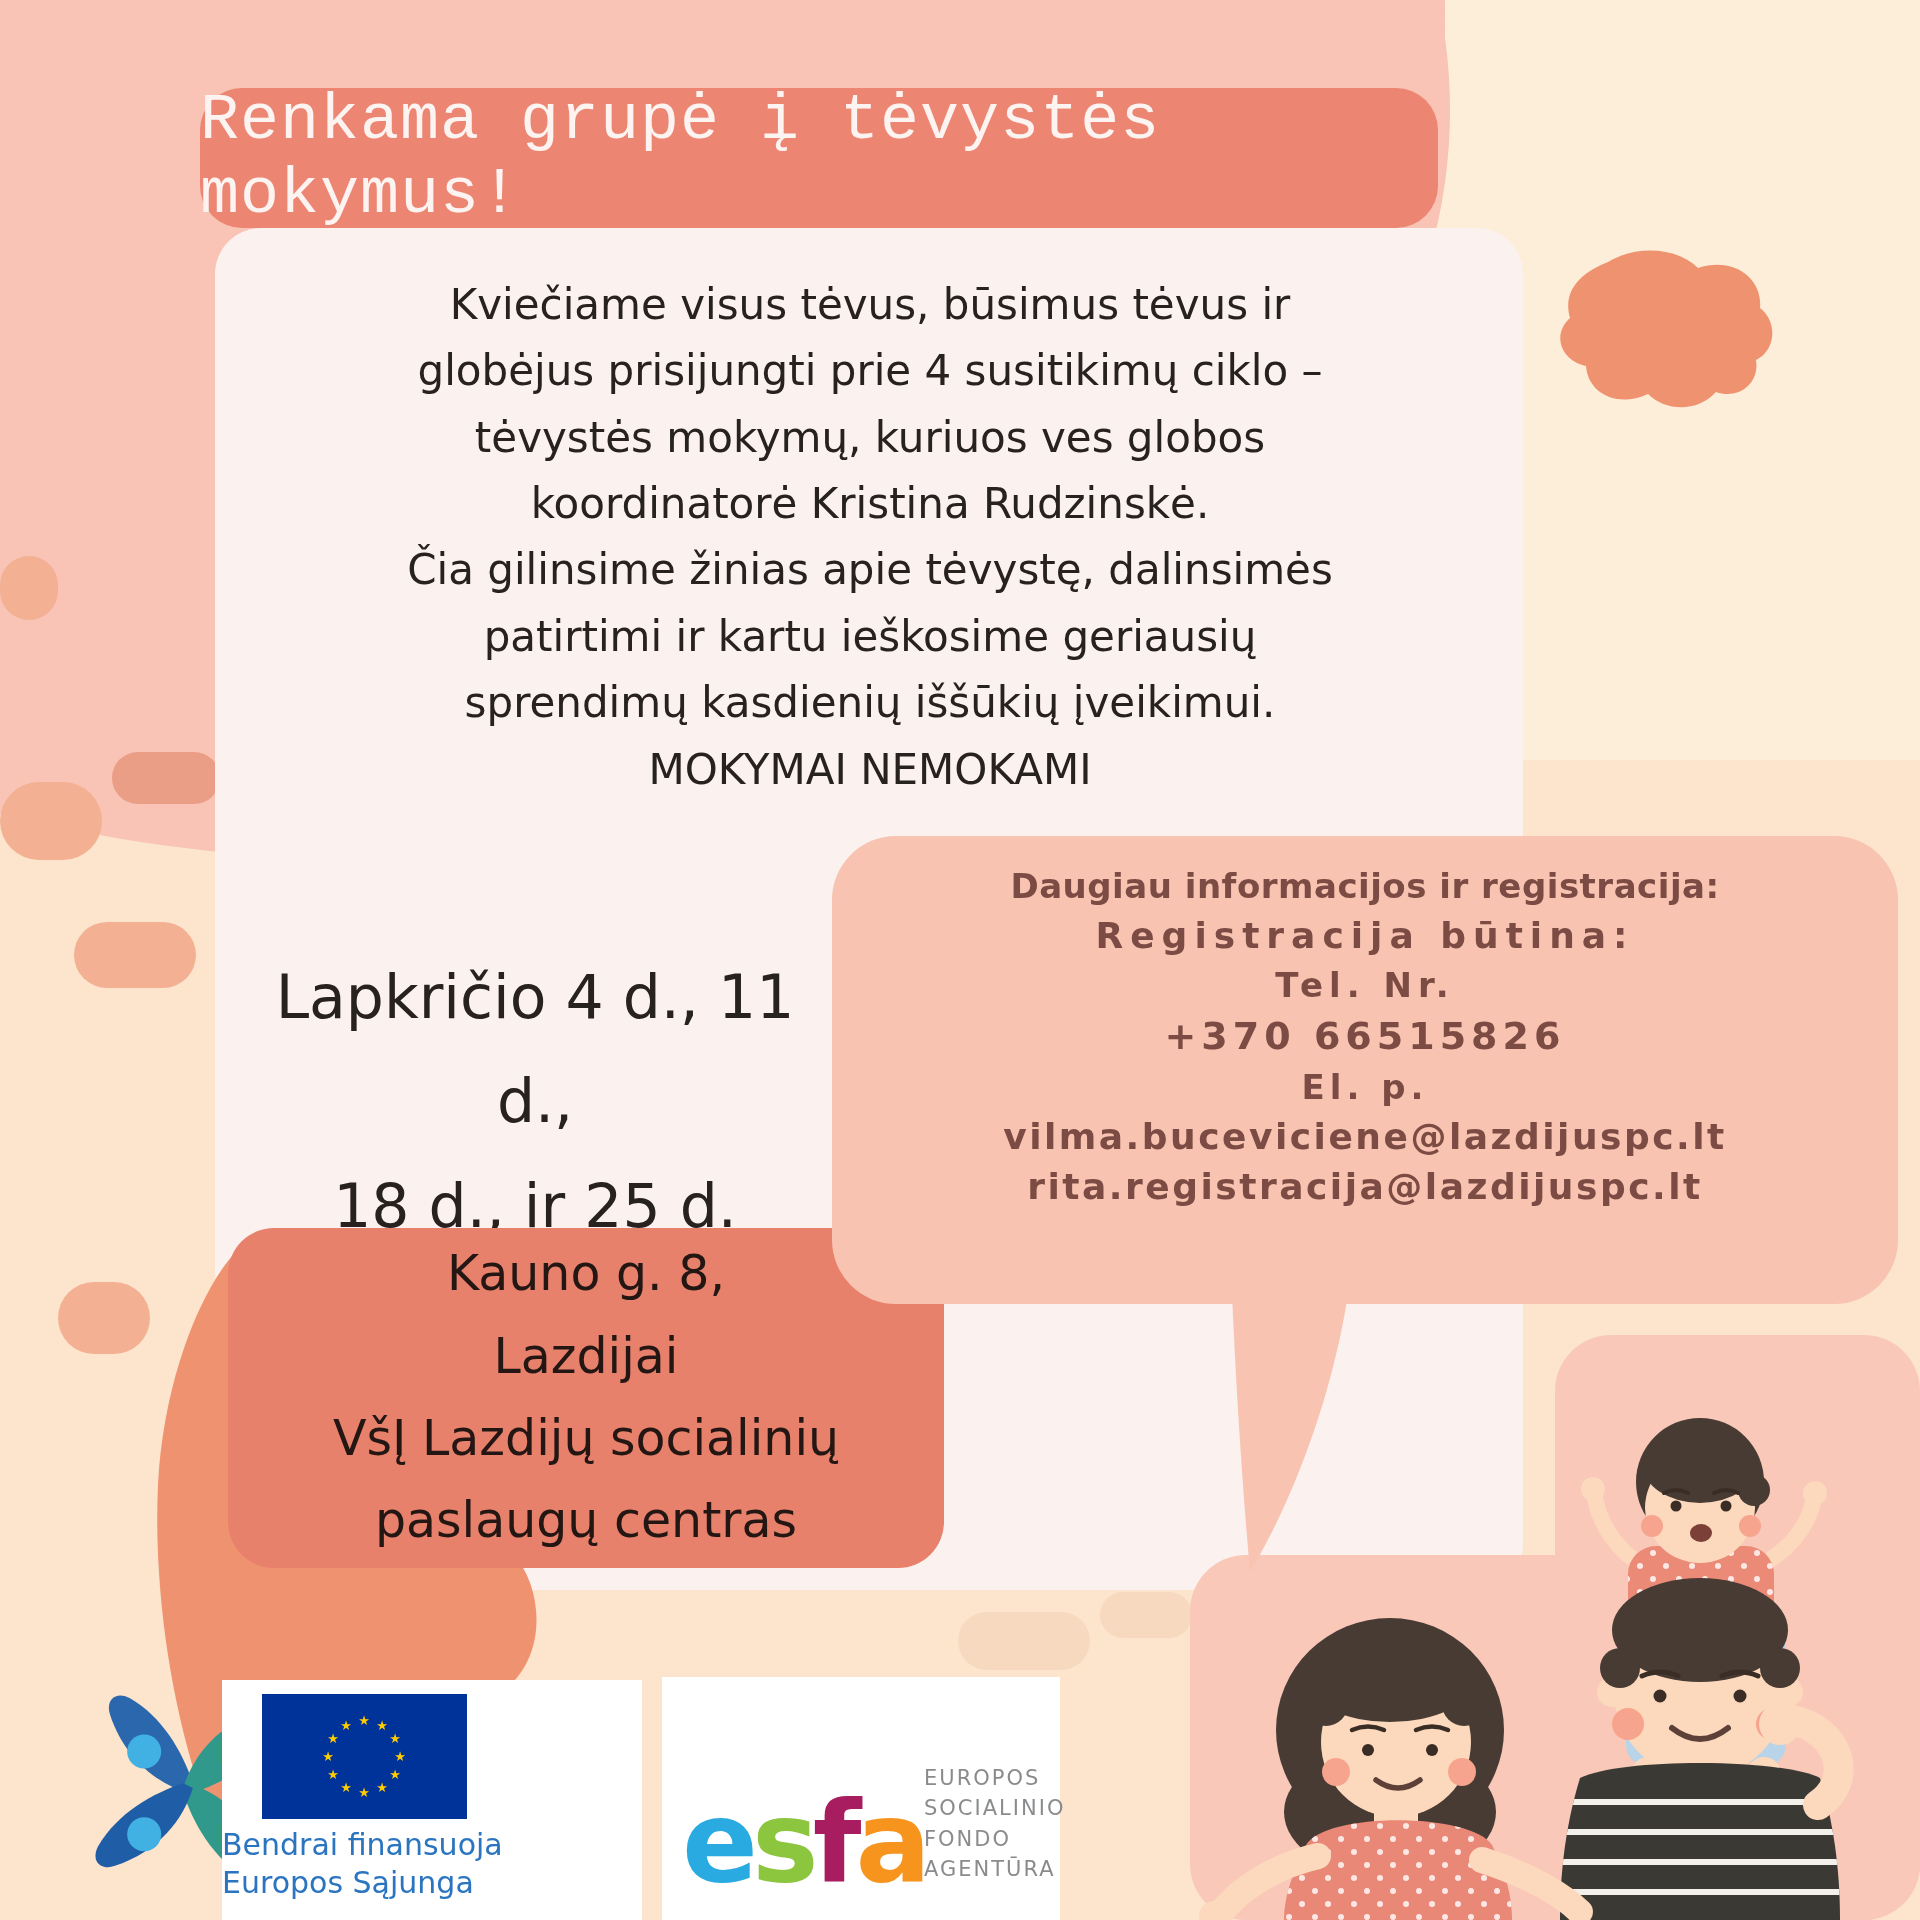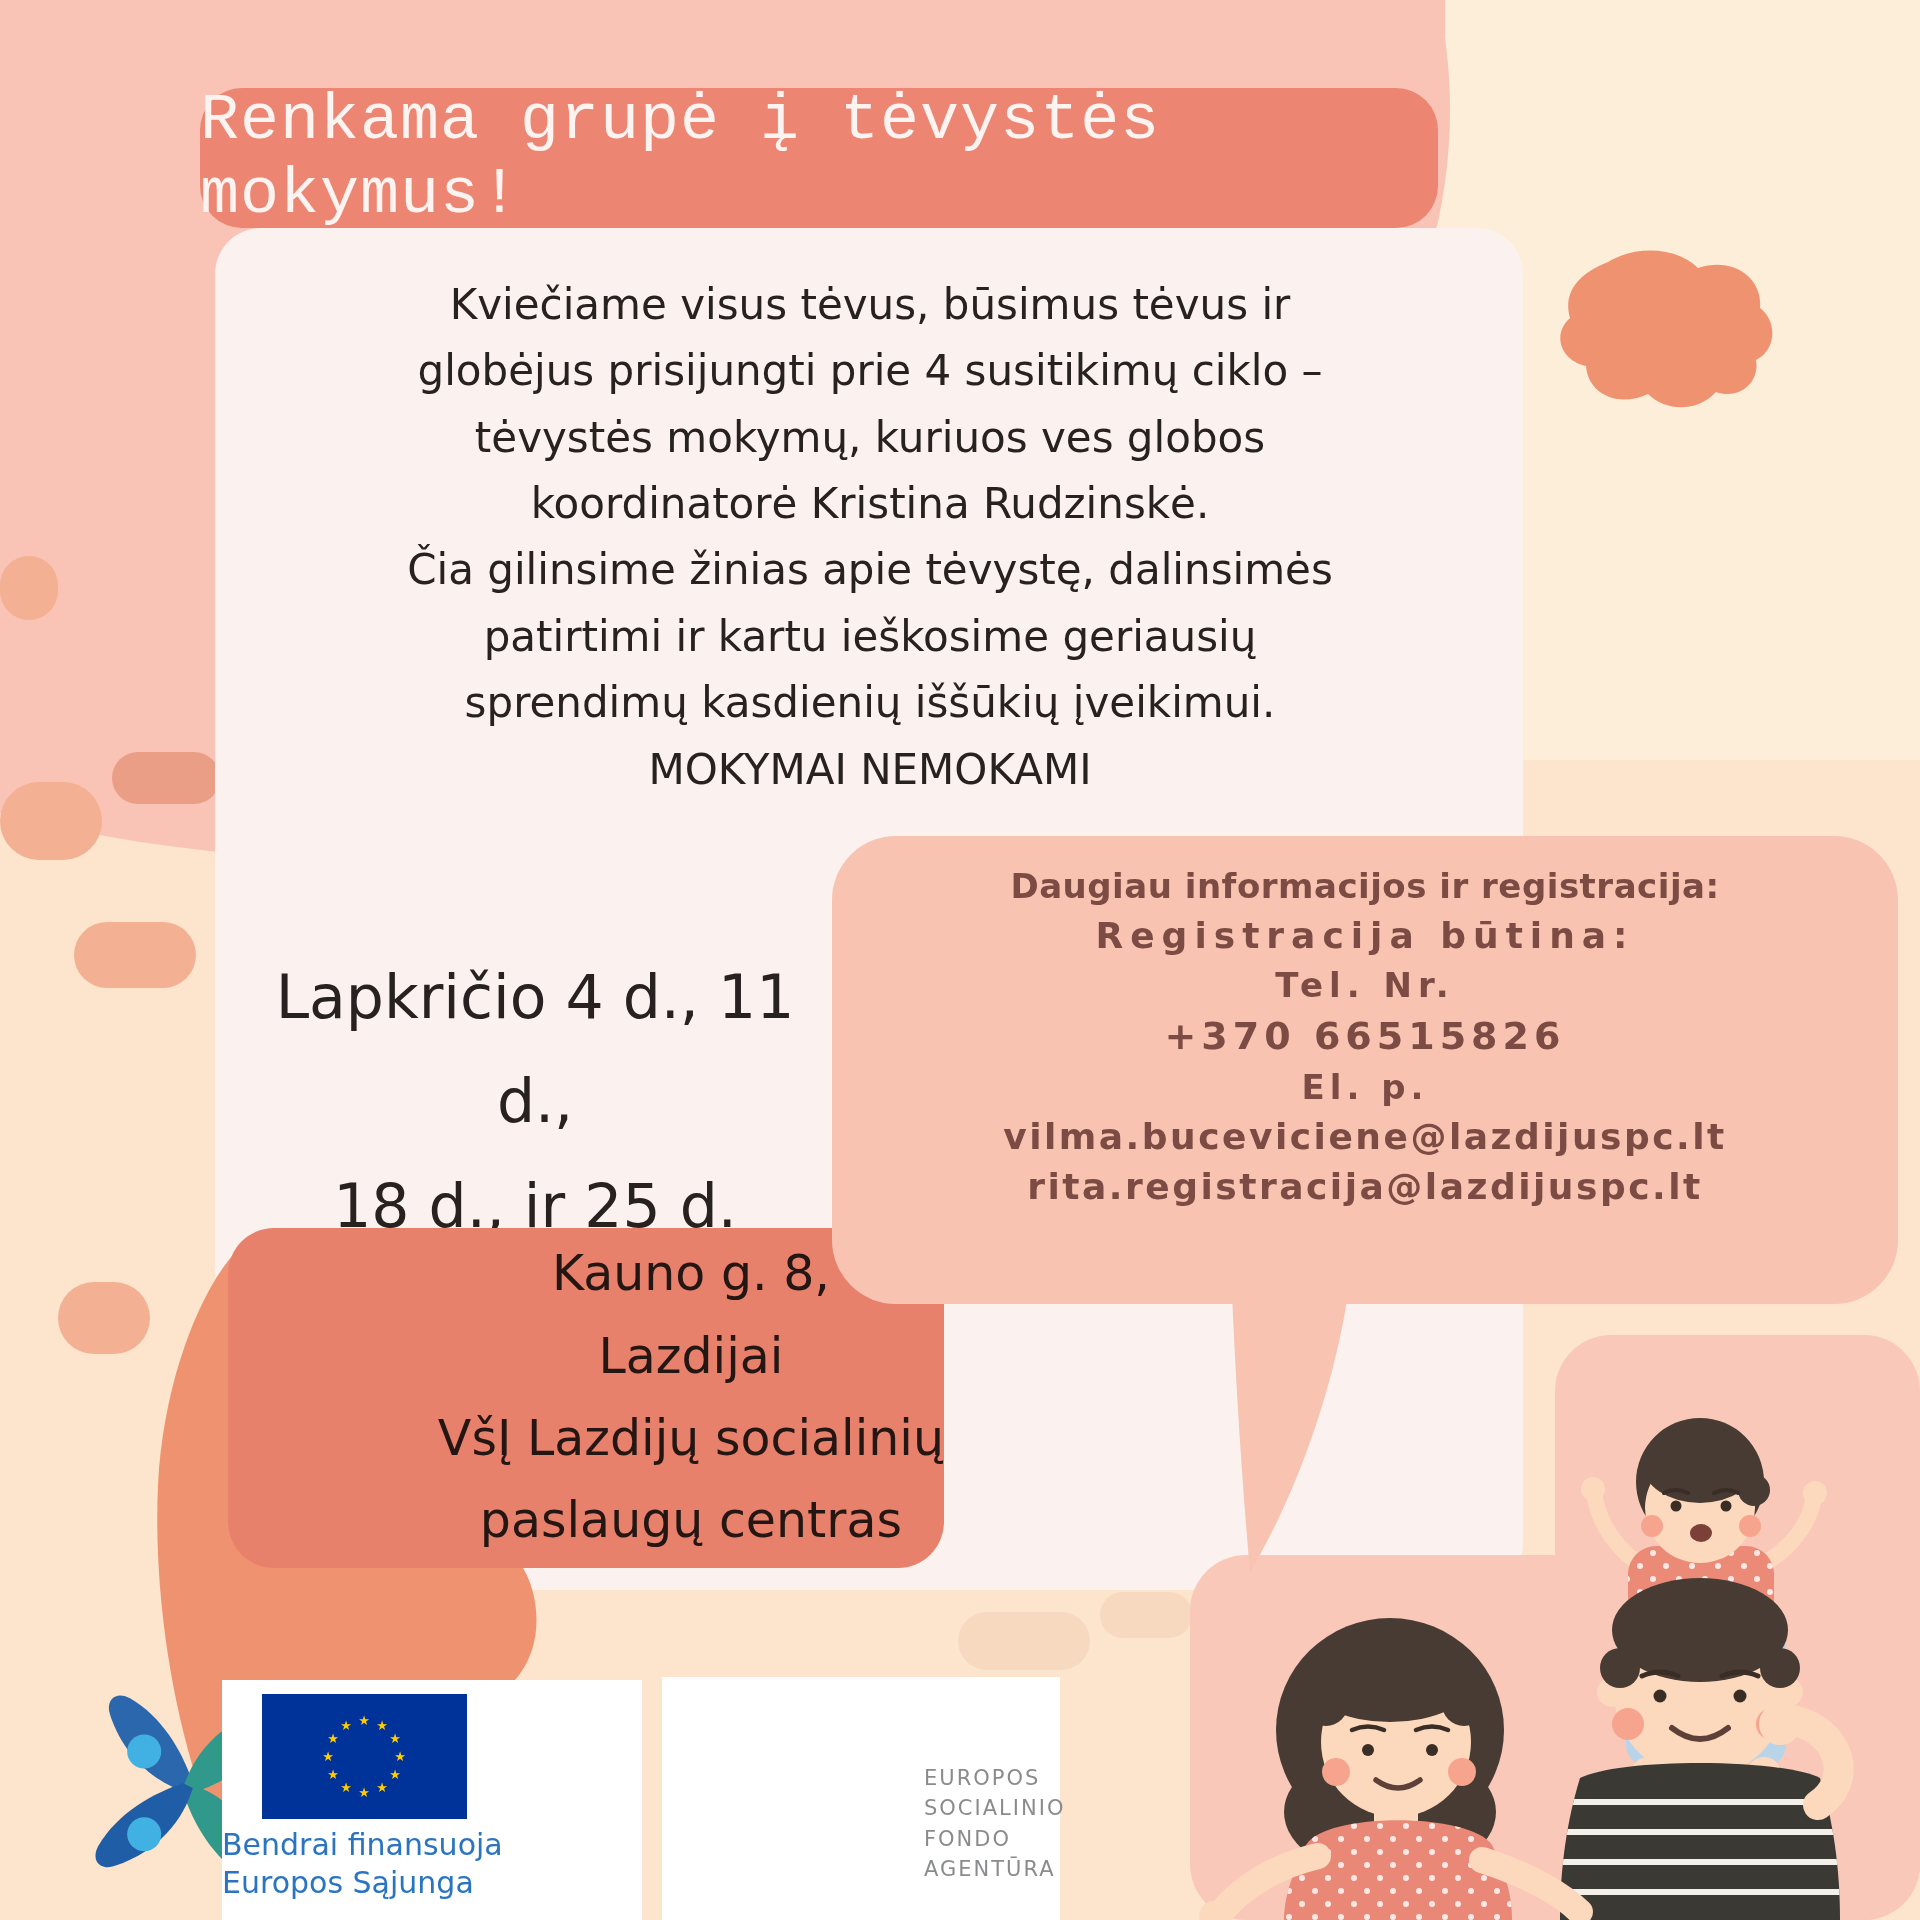--- a/index.html
+++ b/index.html
@@ -23,21 +23,21 @@
 
   
   .card{left:215px;top:228px;width:1308px;height:1362px;border-radius:46px;background:#fbf1ee;}
   .intro{left:280px;top:272px;width:1180px;font-size:42px;line-height:1.58;
          color:#272220;text-align:center;}
   .schedule{left:235px;top:945px;width:600px;font-size:60px;line-height:1.74;
             color:#272220;text-align:center;}
 
   
   .location-box{left:228px;top:1228px;width:716px;height:340px;border-radius:46px;
-                background:#e8816c;display:flex;align-items:center;justify-content:flex-end;}
+                background:#e8816c;display:flex;align-items:center;justify-content:center;}
   .location-box div{font-size:49px;line-height:1.68;color:#241613;text-align:center;}
 
   
   .bubble{left:832px;top:836px;width:1066px;height:468px;border-radius:64px;background:#f8c3b1;}
   .bubble-tail{left:1200px;top:1290px;width:160px;height:290px;}
   .bubble-content{left:872px;top:866px;width:986px;display:flex;flex-direction:column;
                   gap:9px;text-align:center;color:#7c4b43;font-weight:bold;}
   .c-head{font-size:34px;letter-spacing:.5px;}
   .c-sub{font-size:36px;letter-spacing:7px;}
   .c-tel{font-size:34px;letter-spacing:6px;text-align:center;}
@@ -253,19 +253,22 @@
         <text x="102" y="103">★</text>
           <text x="120" y="98">★</text>
           <text x="133" y="85">★</text>
       </g>
     </svg>
     <div class="eu-caption pre">Bendrai finansuoja
 Europos Sąjunga</div>
   </div>
 
   <div class="abs esfa-box">
+    <div class="esfa-word">
+      <span class="l-e">e</span><span class="l-s">s</span><span class="l-f">f</span><span class="l-a">a</span>
+    </div>
     <div class="esfa-agency pre">EUROPOS
 SOCIALINIO
 FONDO
 AGENTŪRA</div>
   </div>
 
 </div>
 
 </body></html>

